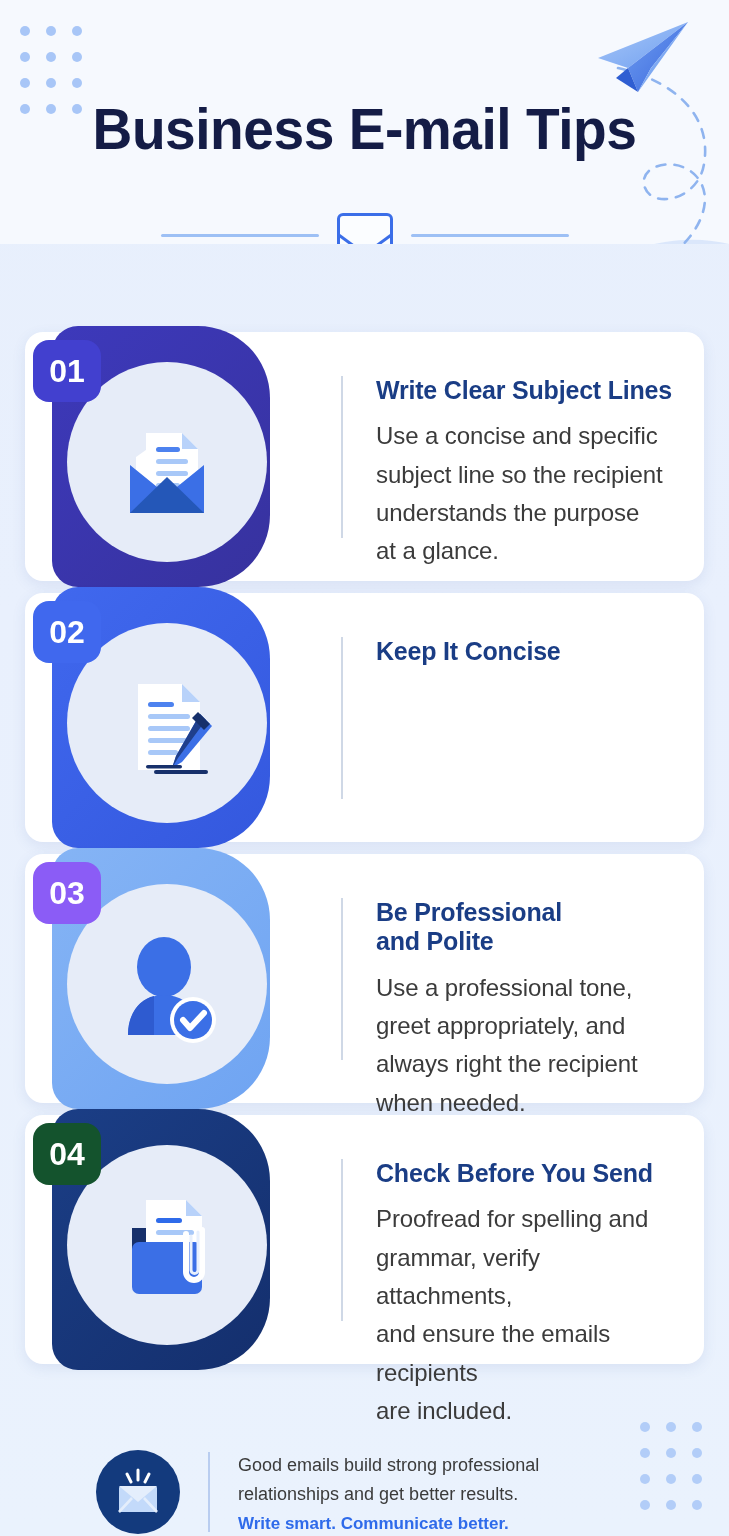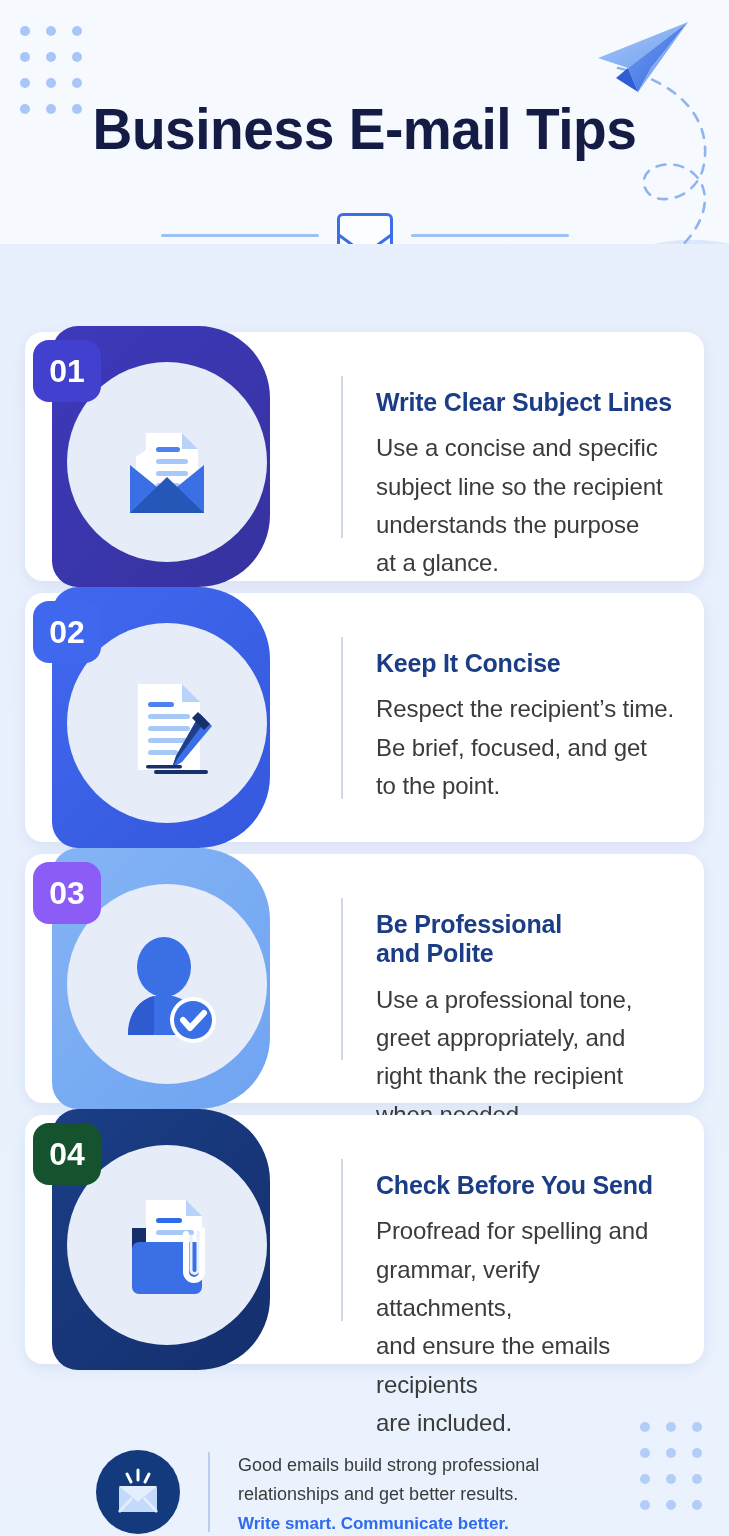--- a/index.html
+++ b/index.html
@@ -188,21 +188,21 @@
     left: 316px;
     top: 44px;
     width: 2px;
     height: 162px;
     background: #cfd8e6;
   }
 
   .card-text {
     position: absolute;
     left: 351px;
-    top: 56px;
+    top: 44px;
     right: 24px;
   }
   .card-title {
     font-size: 25px;
     font-weight: 700;
     color: #1a3d85;
     line-height: 1.17;
     margin-bottom: 12px;
     letter-spacing: -0.2px;
   }
@@ -373,23 +373,20 @@
           <path d="M98,56 L110,68 L80,104 L70,110 L74,98 Z" fill="#3b6fe6"></path>
           <path d="M98,56 L104,62 L76,100 L70,110 L74,98 Z" fill="#1f3f8c"></path>
           <path d="M96,54 L108,66 L102,72 L90,60 Z" fill="#17306b"></path>
           <rect x="52" y="112" width="54" height="4" rx="2" fill="#17306b"></rect>
           <rect x="44" y="107" width="36" height="3.5" rx="1.8" fill="#17306b"></rect>
         </svg>
       </div>
       <div class="vline"></div>
       <div class="card-text">
         <div class="card-title">Keep It Concise</div>
-        <div class="card-body">Respect the recipient’s time.
-Be brief, focused, and get
-to the point.</div>
       </div>
     </div>
 
     <div class="card">
       <div class="panel panel-3"></div>
       <div class="badge badge-3">03</div>
       <div class="iconwell">
         <svg width="130" height="130" viewBox="0 0 130 130">
           <ellipse cx="62" cy="48" rx="27" ry="30" fill="#3b6fe6"></ellipse>
           <path d="M26,116 C26,90 42,76 62,76 C82,76 98,90 98,116 Z" fill="#3b6fe6"></path>
@@ -398,21 +395,21 @@
           <circle cx="91" cy="101" r="19" fill="#3b6fe6"></circle>
           <path d="M81,101 L88,109 L102,94" fill="none" stroke="#ffffff" stroke-width="6" stroke-linecap="round" stroke-linejoin="round"></path>
         </svg>
       </div>
       <div class="vline"></div>
       <div class="card-text">
         <div class="card-title" style="white-space:pre-line">Be Professional
 and Polite</div>
         <div class="card-body">Use a professional tone,
 greet appropriately, and
-right thank the recipient
+always right the recipient
 when needed.</div>
       </div>
     </div>
 
     <div class="card">
       <div class="panel panel-4"></div>
       <div class="badge badge-4">04</div>
       <div class="iconwell">
         <svg width="130" height="130" viewBox="0 0 130 130">
           <path d="M30,48 L58,48 L64,58 L100,58 L100,70 L30,70 Z" fill="#17306b"></path>

